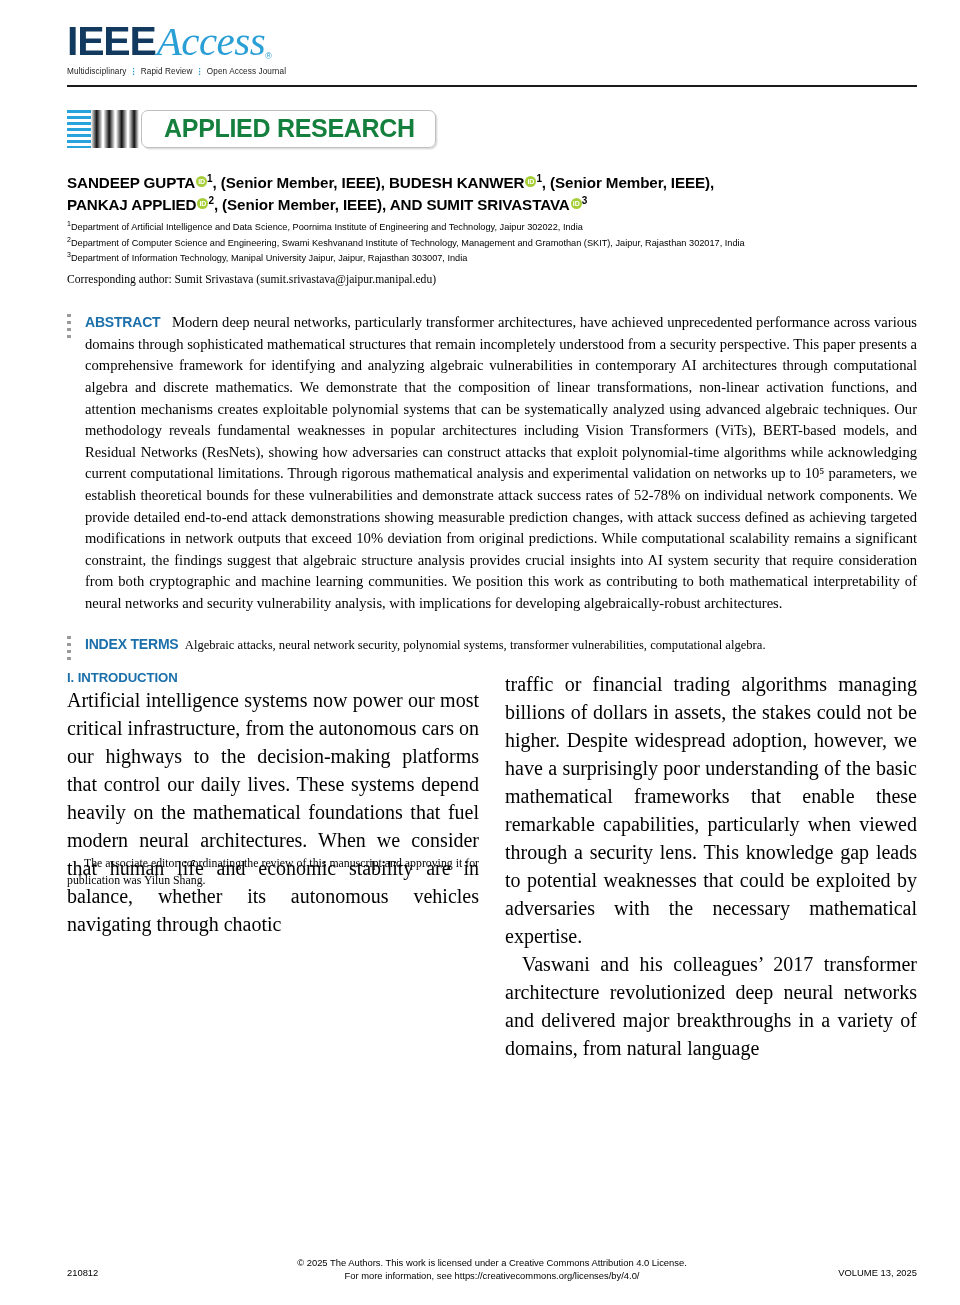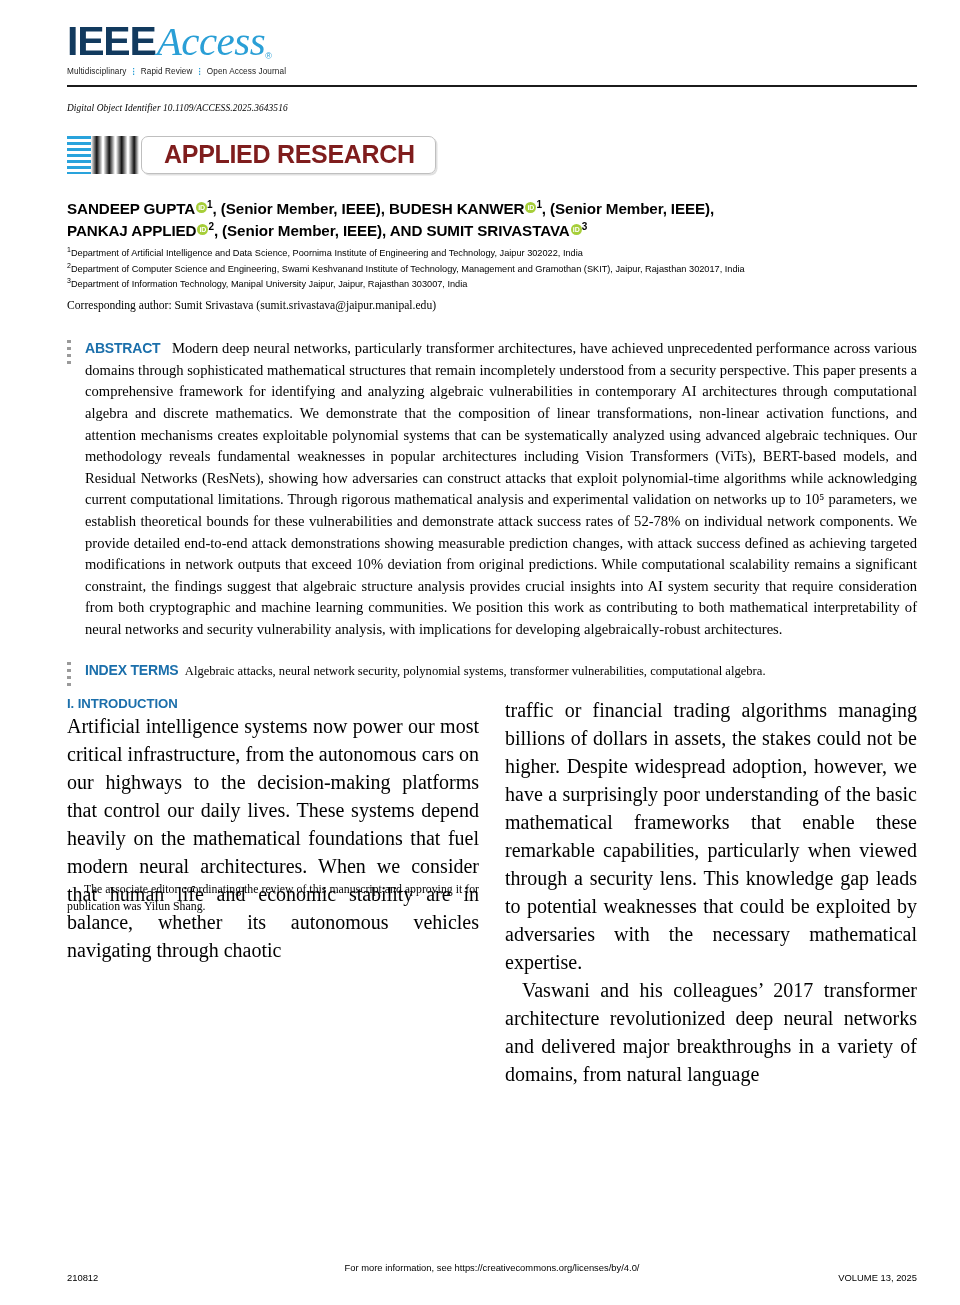--- a/index.html
+++ b/index.html
@@ -120,21 +120,21 @@
     padding: 0 20px 0 22px;
     display: flex;
     align-items: center;
     box-shadow: 1.5px 1.5px 0 rgba(0,0,0,0.12);
     margin-left: 2px;
   }
   .banner-label span {
     font-family: "Liberation Sans", sans-serif;
     font-weight: bold;
     font-size: 25px;
-    color: #7f1d1d;
+    color: #15803d;
     letter-spacing: -0.3px;
     line-height: 1;
   }
 
   
   .title {
     font-family: "Liberation Sans", sans-serif;
     font-weight: bold;
     color: #1b6fab;
     font-size: 31.5px;
@@ -304,21 +304,20 @@
       <span class="logo-tm">®</span>
     </div>
     <div class="logo-tagline">
       <span>Multidisciplinary</span><span class="sep">⋮</span><span>Rapid Review</span><span class="sep">⋮</span><span>Open Access Journal</span>
     </div>
     <hr class="masthead-rule">
   </div>
 
   <div class="dates">
   </div>
-  <div class="doi">Digital Object Identifier 10.1109/ACCESS.2025.3643516</div>
 
   <div class="banner">
     <div class="banner-stripes"></div>
     <div class="banner-bars"></div>
     <div class="banner-label">
       <span>APPLIED RESEARCH</span>
     </div>
   </div>
 
 
@@ -356,18 +355,19 @@
     </div>
     <div class="col">
       <p class="body-p">traffic or financial trading algorithms managing billions of dollars in assets, the stakes could not be higher. Despite widespread adoption, however, we have a surprisingly poor understanding of the basic mathematical frameworks that enable these remarkable capabilities, particularly when viewed through a security lens. This knowledge gap leads to potential weaknesses that could be exploited by adversaries with the necessary mathematical expertise.</p>
       <p class="body-p">Vaswani and his colleagues’ 2017 transformer architecture revolutionized deep neural networks and delivered major breakthroughs in a variety of domains, from natural language</p>
     </div>
   </div>
 
   <div class="footer">
     <div class="footer-left">210812</div>
     <div class="footer-center">
+      <div>© 2025 The Authors. This work is licensed under a Creative Commons Attribution 4.0 License.</div>
       <div>For more information, see https://creativecommons.org/licenses/by/4.0/</div>
     </div>
     <div class="footer-right">VOLUME 13, 2025</div>
   </div>
 
 </div>
 
 </body></html>

